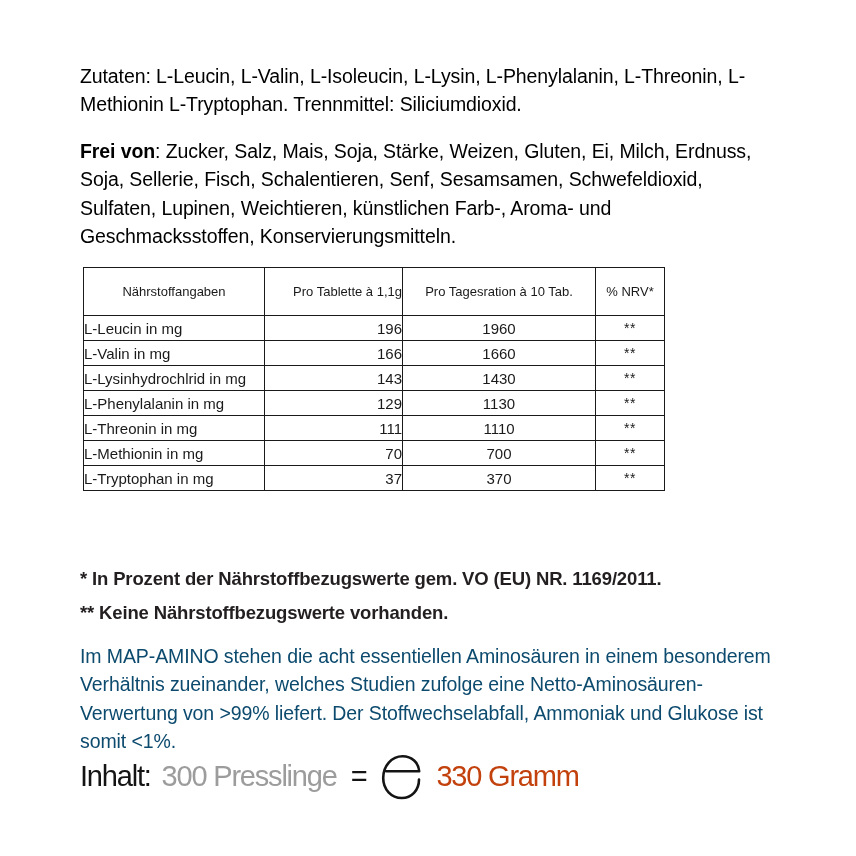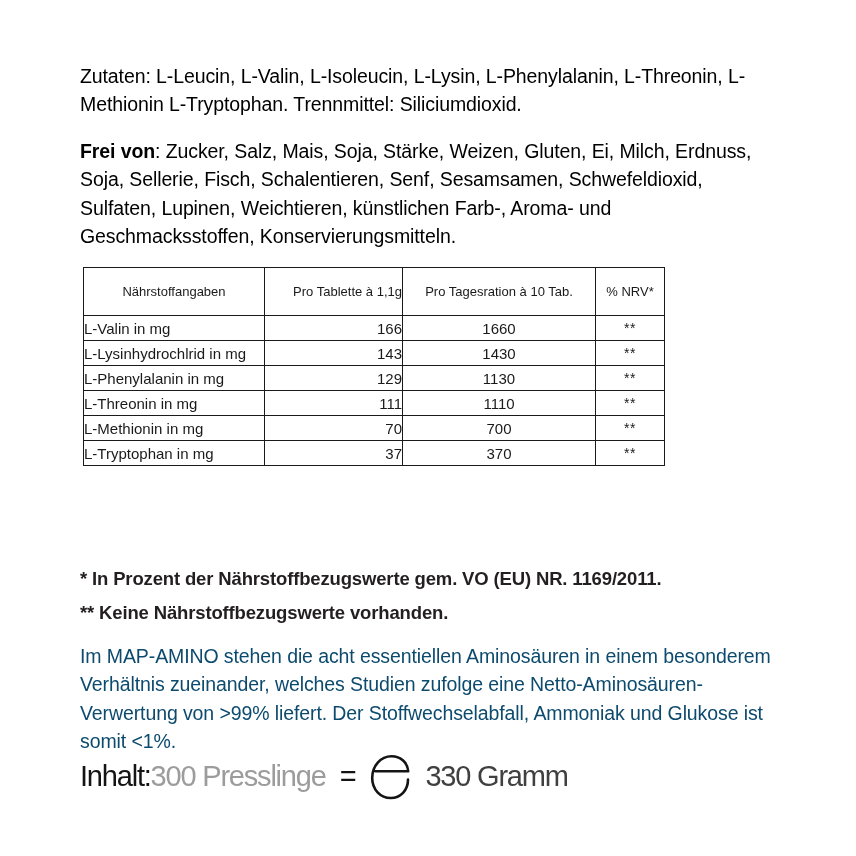--- a/index.html
+++ b/index.html
@@ -116,28 +116,29 @@
     display: flex;
     align-items: center;
     font-size: 29px;
     font-weight: normal;
     letter-spacing: -1.2px;
     color: #141414;
     white-space: nowrap;
   }
   #contentline .gray {
     color: #9c9c9c;
+    margin-left: 11px;
   }
   #contentline .eq {
     margin-left: 14px;
     color: #141414;
   }
   #contentline .amount {
     margin-left: 12px;
-    color: #404040;
+    color: #c2410c;
   }
   .est-sign {
     display: inline-block;
     width: 44px;
     height: 46px;
     margin-left: 14px;
     position: relative;
     top: 1px;
   }
   .est-sign svg { display: block; }
@@ -155,20 +156,26 @@
     <table class="nutri">
       <thead>
         <tr>
           <th class="c-name">Nährstoffangaben</th>
           <th class="c-tab">Pro Tablette à 1,1g</th>
           <th class="c-day">Pro Tagesration à 10 Tab.</th>
           <th class="c-nrv">% NRV*</th>
         </tr>
       </thead>
       <tbody>
+        <tr>
+          <td class="c-name">L-Leucin in mg</td>
+          <td class="c-tab">196</td>
+          <td class="c-day">1960</td>
+          <td class="c-nrv"><span class="nrv-mark">**</span></td>
+        </tr>
         <tr>
           <td class="c-name">L-Valin in mg</td>
           <td class="c-tab">166</td>
           <td class="c-day">1660</td>
           <td class="c-nrv"><span class="nrv-mark">**</span></td>
         </tr>
         <tr>
           <td class="c-name">L-Lysinhydrochlrid in mg</td>
           <td class="c-tab">143</td>
           <td class="c-day">1430</td>

